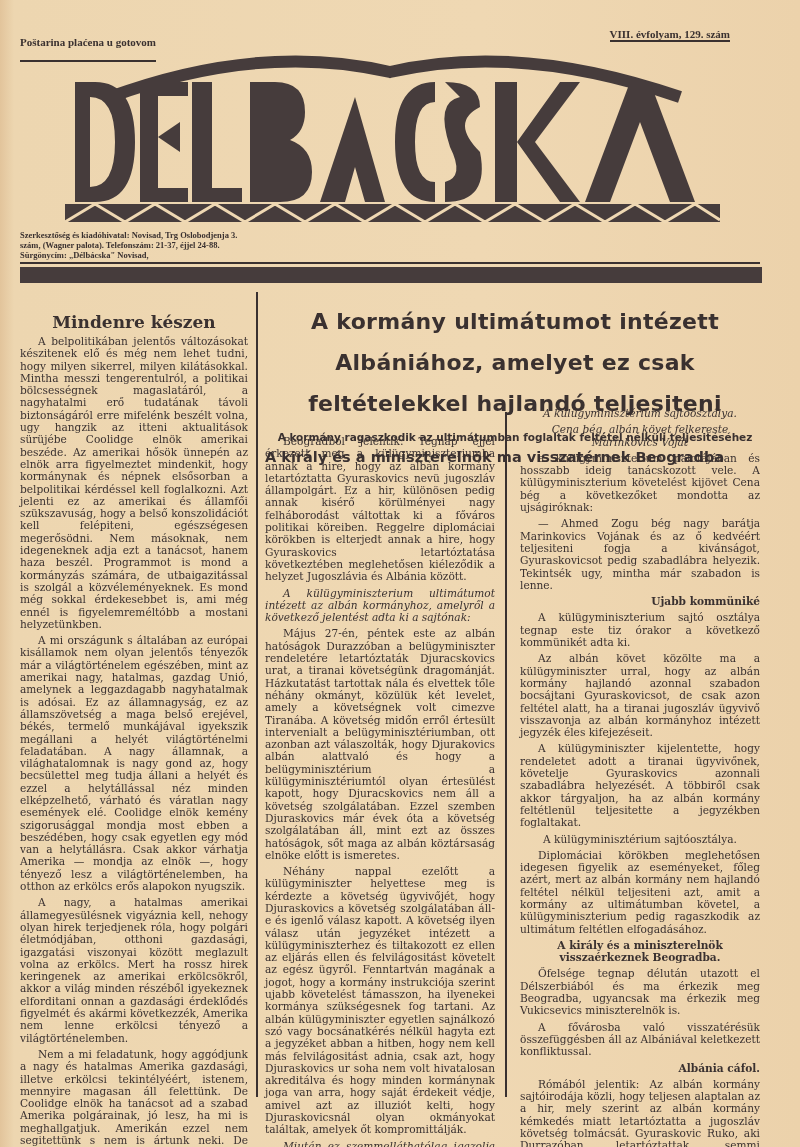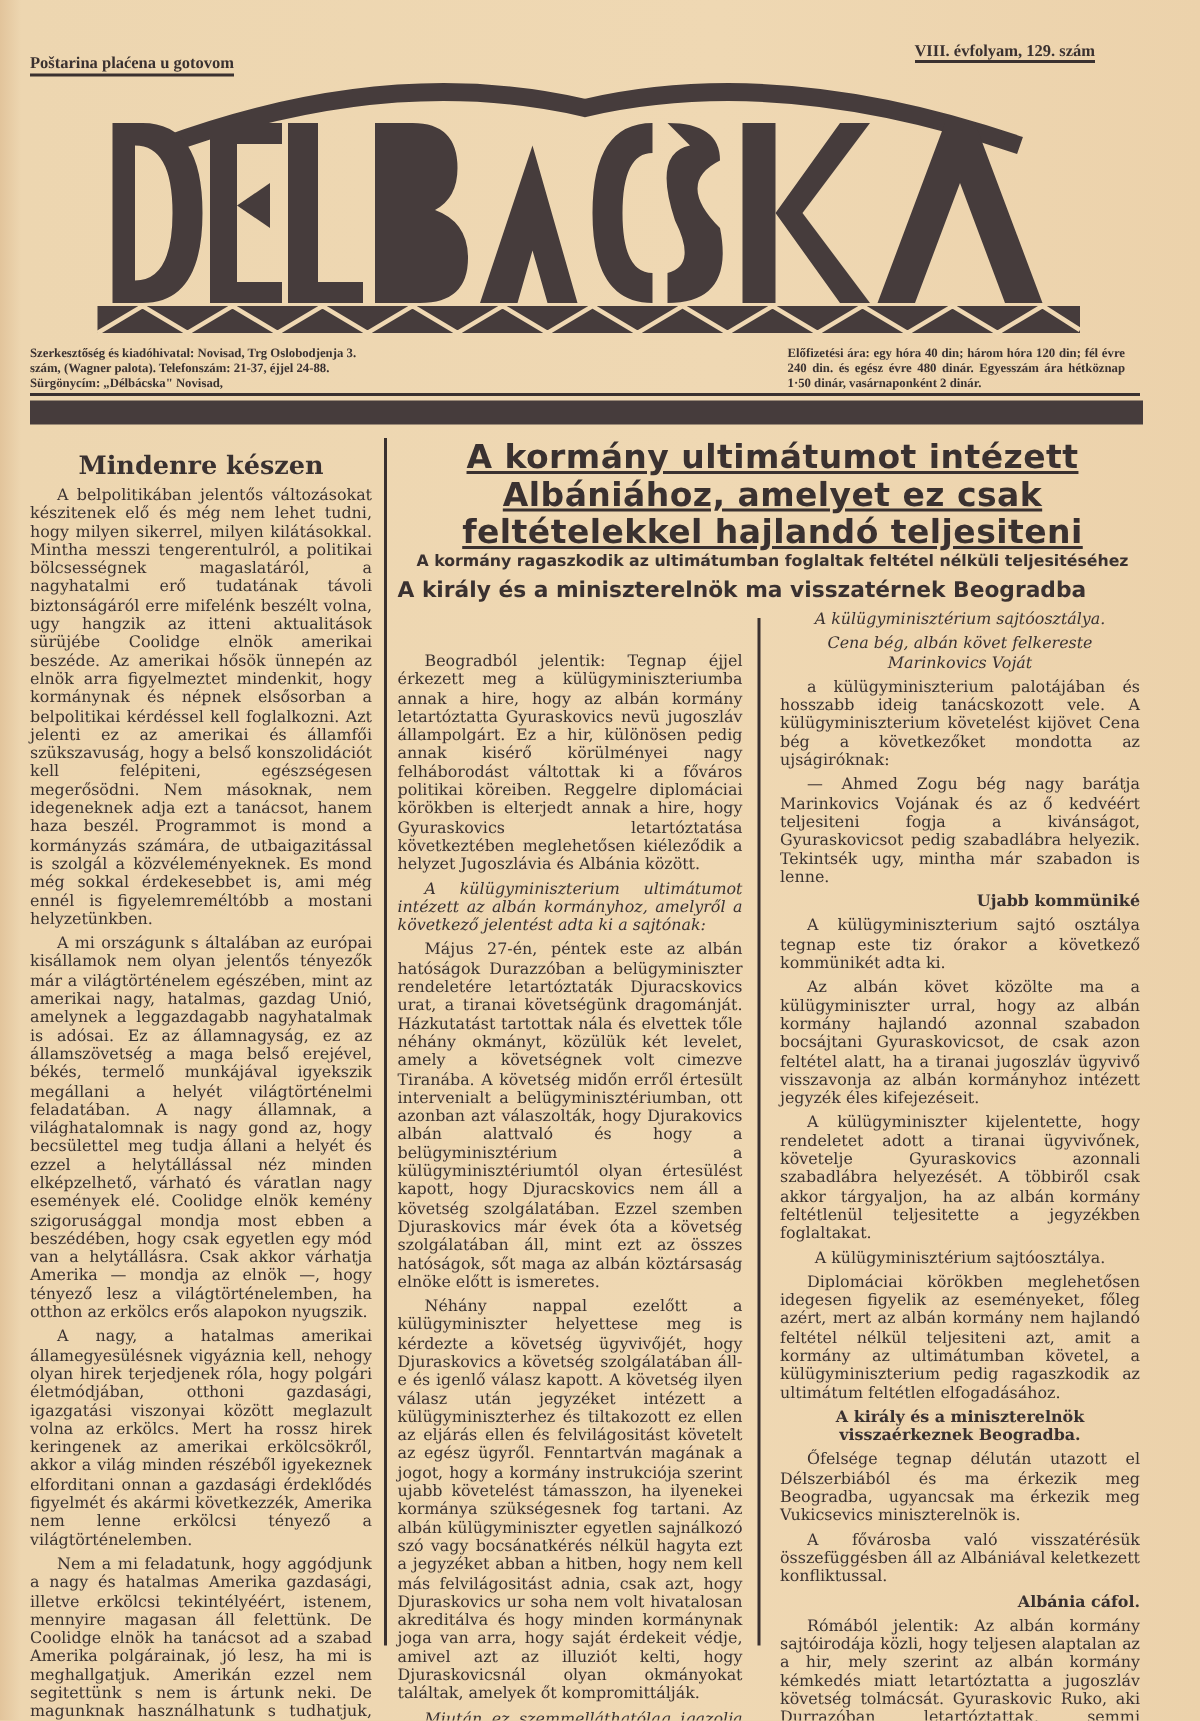--- a/index.html
+++ b/index.html
@@ -1,37 +1,37 @@
 <!DOCTYPE html>
 <html><head>
 <meta charset="utf-8">
 <style>
   html,body{margin:0;padding:0;}
   body{width:800px;height:1147px;background:#ecd3ac;font-family:"DejaVu Serif",serif;color:#3a3130;position:relative;overflow:hidden;}
   .page{position:absolute;left:0;top:0;width:800px;height:1147px;background:linear-gradient(90deg,#e2c49b 0px,#edd6b0 14px,#efd8b3 60%,#ecd2ab 100%);}
   .topline{position:absolute;top:36px;left:20px;right:20px;height:14px;}
-  .postage{position:absolute;left:0;top:0;font:bold 11px "Liberation Serif",serif;border-bottom:2px solid #3a3130;padding-bottom:1px;}
+  .postage{position:absolute;left:0;top:0;font:bold 11px "Liberation Serif",serif;border-bottom:2px solid #3a3130;padding-bottom:12px;}
   .volume{position:absolute;right:50px;top:-8px;font:bold 11px "Liberation Serif",serif;border-bottom:2px solid #3a3130;}
   .masthead{position:absolute;left:40px;top:52px;width:716px;height:175px;}
   .masthead svg{width:100%;height:100%;}
   .infobar{position:absolute;top:230px;left:20px;right:20px;height:40px;}
   .info-left{position:absolute;left:0;top:0;width:240px;font:bold 8.5px/10px "Liberation Serif",serif;}
   .info-center{position:absolute;left:300px;top:0;width:140px;text-align:center;}
   .info-date{font:bold 9.5px "Liberation Serif",serif;}
   .info-day{font:bold 17px "DejaVu Sans",sans-serif;letter-spacing:1px;margin-top:1px;}
   .info-right{position:absolute;left:505px;top:0;width:225px;font:bold 8.5px/10px "Liberation Serif",serif;text-align:justify;}
   .rule-thin{position:absolute;top:262px;left:20px;width:740px;height:2px;background:#3a3130;}
   .rule-thick{position:absolute;top:267px;left:20px;width:742px;height:16px;background:#463c3c;}
   .col{position:absolute;font-size:10.6px;line-height:12.3px;text-align:justify;}
   .col p{margin:0 0 4px 0;text-indent:18px;}
   .colL{left:20px;top:295px;width:228px;}
   .vrule{position:absolute;background:#3a3130;width:2px;}
-  .lead-title{font:bold 17px "DejaVu Serif",serif;text-align:center;margin:6px 0 3px;}
+  .lead-title{font:bold 17px "DejaVu Serif",serif;text-align:center;margin:17px 0 3px;}
   .headline{position:absolute;left:265px;top:293px;width:500px;text-align:center;}
-  .h1{font:900 22px/25px "DejaVu Sans",sans-serif;letter-spacing:.3px;margin:0;text-decoration:underline;}
+  .h1{font:900 22px/25px "DejaVu Sans",sans-serif;letter-spacing:.3px;margin:16px;}
   .h2{font:bold 10.5px/11px "DejaVu Sans",sans-serif;margin:1px 0 6px;}
   .h3{font:bold 14.5px "DejaVu Sans",sans-serif;text-align:left;margin:0;white-space:nowrap;}
   .colM{left:265px;top:435px;width:230px;}
   .colR{left:520px;top:407px;width:240px;}
   .ital{font-style:italic;}
   .center{text-align:center;text-indent:0 !important;}
   .right{text-align:right;text-indent:0 !important;}
   .subhead{font-weight:bold;text-indent:0 !important;}
 </style>
 </head>
@@ -65,21 +65,20 @@
         <rect x="25" y="152" width="655" height="18"></rect>
       </g>
       <g stroke="#efd8b3" stroke-width="3">
         <path d="M25 170 L55 152 L85 170 L115 152 L145 170 L175 152 L205 170 L235 152 L265 170 L295 152 L325 170 L355 152 L385 170 L415 152 L445 170 L475 152 L505 170 L535 152 L565 170 L595 152 L625 170 L655 152 L680 168" fill="none"></path>
       </g>
     </svg>
   </div>
 
   <div class="infobar">
     <div class="info-left">Szerkesztőség és kiadóhivatal: Novisad, Trg Oslobodjenja 3. szám, (Wagner palota). Telefonszám: 21-37, éjjel 24-88. Sürgönycím: „Délbácska" Novisad,</div>
-    <div class="info-right">Előfizetési ára: egy hóra 40 din; három hóra 120 din; fél évre 240 din. és egész évre 480 dinár. Egyesszám ára hétköznap 1·50 dinár, vasárnaponként 2 dinár.</div>
   </div>
   <div class="rule-thin"></div>
   <div class="rule-thick"></div>
 
   <div class="col colL">
     <div class="lead-title">Mindenre készen</div>
     <p>A belpolitikában jelentős változásokat készitenek elő és még nem lehet tudni, hogy milyen sikerrel, milyen kilátásokkal. Mintha messzi tengerentulról, a politikai bölcsességnek magaslatáról, a nagyhatalmi erő tudatának távoli biztonságáról erre mifelénk beszélt volna, ugy hangzik az itteni aktualitások sürüjébe Coolidge elnök amerikai beszéde. Az amerikai hősök ünnepén az elnök arra figyelmeztet mindenkit, hogy kormánynak és népnek elsősorban a belpolitikai kérdéssel kell foglalkozni. Azt jelenti ez az amerikai és államfői szükszavuság, hogy a belső konszolidációt kell felépiteni, egészségesen megerősödni. Nem másoknak, nem idegeneknek adja ezt a tanácsot, hanem haza beszél. Programmot is mond a kormányzás számára, de utbaigazitással is szolgál a közvéleményeknek. Es mond még sokkal érdekesebbet is, ami még ennél is figyelemreméltóbb a mostani helyzetünkben.</p>
     <p>A mi országunk s általában az európai kisállamok nem olyan jelentős tényezők már a világtörténelem egészében, mint az amerikai nagy, hatalmas, gazdag Unió, amelynek a leggazdagabb nagyhatalmak is adósai. Ez az államnagyság, ez az államszövetség a maga belső erejével, békés, termelő munkájával igyekszik megállani a helyét világtörténelmi feladatában. A nagy államnak, a világhatalomnak is nagy gond az, hogy becsülettel meg tudja állani a helyét és ezzel a helytállással néz minden elképzelhető, várható és váratlan nagy események elé. Coolidge elnök kemény szigorusággal mondja most ebben a beszédében, hogy csak egyetlen egy mód van a helytállásra. Csak akkor várhatja Amerika — mondja az elnök —, hogy tényező lesz a világtörténelemben, ha otthon az erkölcs erős alapokon nyugszik.</p>
     <p>A nagy, a hatalmas amerikai államegyesülésnek vigyáznia kell, nehogy olyan hirek terjedjenek róla, hogy polgári életmódjában, otthoni gazdasági, igazgatási viszonyai között meglazult volna az erkölcs. Mert ha rossz hirek keringenek az amerikai erkölcsökről, akkor a világ minden részéből igyekeznek elforditani onnan a gazdasági érdeklődés figyelmét és akármi következzék, Amerika nem lenne erkölcsi tényező a világtörténelemben.</p>
     <p>Nem a mi feladatunk, hogy aggódjunk a nagy és hatalmas Amerika gazdasági, illetve erkölcsi tekintélyéért, istenem, mennyire magasan áll felettünk. De Coolidge elnök ha tanácsot ad a szabad Amerika polgárainak, jó lesz, ha mi is meghallgatjuk. Amerikán ezzel nem segitettünk s nem is ártunk neki. De magunknak használhatunk s tudhatjuk, hogy milyen erkölcsökkel mit várhatunk.</p>

